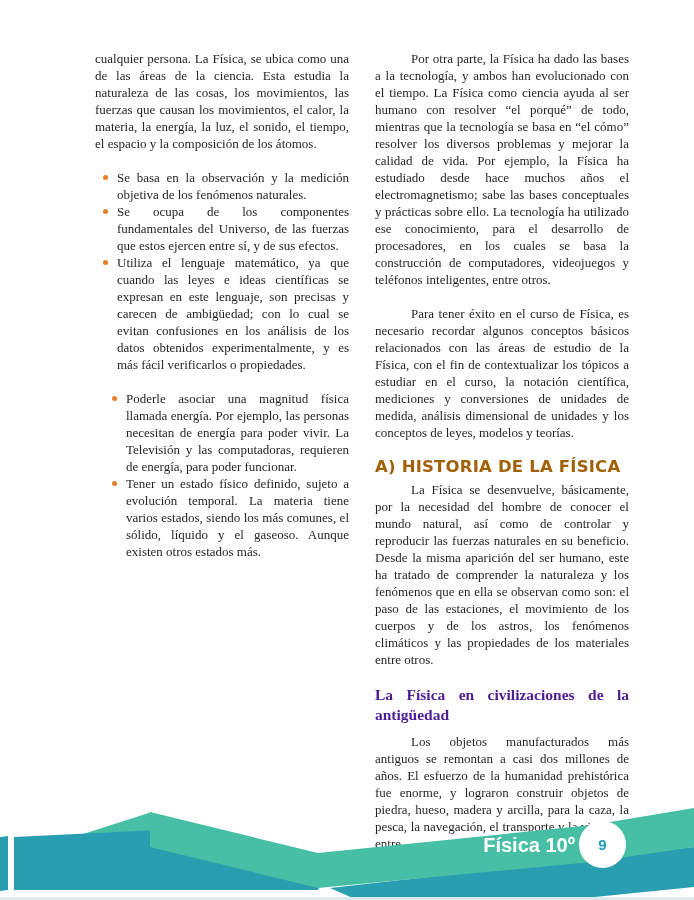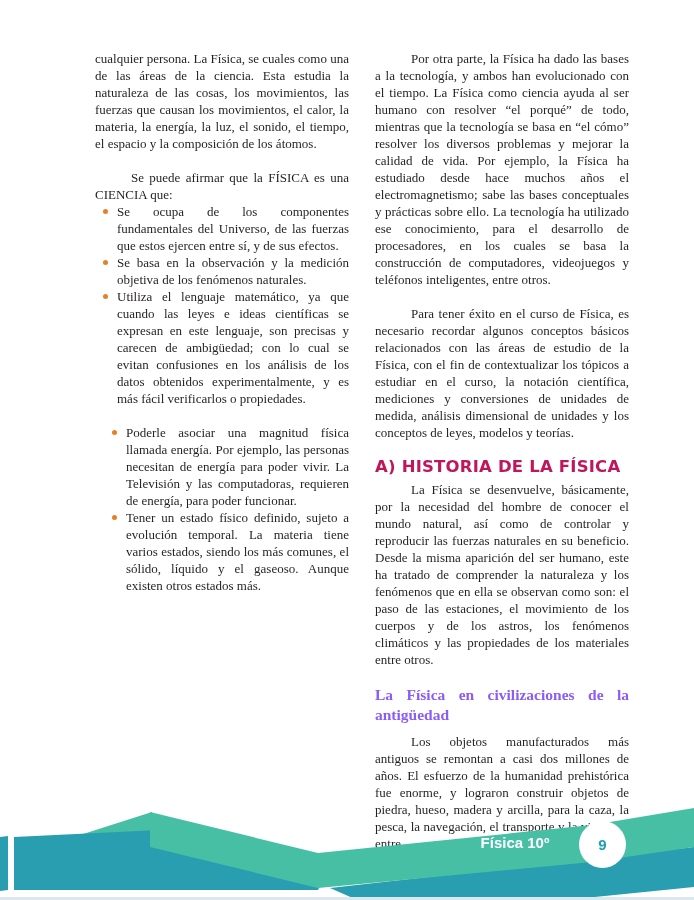--- a/index.html
+++ b/index.html
@@ -42,44 +42,44 @@
     width:5px;height:5px;
     border-radius:50%;
     background:#e87f26;
   }
   .heading-main{
     margin:14px 0 6px 0;
     font-family:"DejaVu Sans", sans-serif;
     font-weight:700;
     font-size:16.5px;
     letter-spacing:0.2px;
-    color:#be185d;
+    color:#a16207;
     text-align:left;
   }
   .heading-sub{
     margin:4px 0 8px 0;
     font-weight:700;
     font-size:15.5px;
     line-height:20px;
-    color:#8b5cf6;
+    color:#4c1d95;
     text-align:justify;
   }
   .footer-art{
     position:absolute;
     left:0;top:800px;
     width:694px;height:100px;
   }
   .footer-label{
     position:absolute;
     left:455px;top:834px;
     width:120px;
-    text-align:center;
+    text-align:right;
     font-family:"Liberation Sans", sans-serif;
     font-weight:700;
-    font-size:15px;
+    font-size:20px;
     color:#ffffff;
   }
   .page-circle{
     position:absolute;
     left:579px;top:821px;
     width:47px;height:47px;
     border-radius:50%;
     background:#ffffff;
     display:flex;align-items:center;justify-content:center;
     font-family:"Liberation Sans", sans-serif;
@@ -87,25 +87,24 @@
     font-size:15px;
     color:#1b9fb2;
   }
 </style>
 </head>
 <body>
 
 <div class="page">
 
   <div class="col col-left">
-    <p>cualquier persona. La Física, se cuales como una de las áreas de la ciencia. Esta estudia la naturaleza de las cosas, los movimientos, las fuerzas que causan los movimientos, el calor, la materia, la energía, la luz, el sonido, el tiempo, el espacio y la composición de los átomos.</p>
-    <p class="indent no-bottom">Se puede afirmar que la FÍSICA es una CIENCIA que:</p>
+    <p>cualquier persona. La Física, se ubica como una de las áreas de la ciencia. Esta estudia la naturaleza de las cosas, los movimientos, las fuerzas que causan los movimientos, el calor, la materia, la energía, la luz, el sonido, el tiempo, el espacio y la composición de los átomos.</p>
     <ul class="bullets">
+        <li>Se basa en la observación y la medición objetiva de los fenómenos naturales.</li>
         <li>Se ocupa de los componentes fundamentales del Universo, de las fuerzas que estos ejercen entre sí, y de sus efectos.</li>
-        <li>Se basa en la observación y la medición objetiva de los fenómenos naturales.</li>
         <li>Utiliza el lenguaje matemático, ya que cuando las leyes e ideas científicas se expresan en este lenguaje, son precisas y carecen de ambigüedad; con lo cual se evitan confusiones en los análisis de los datos obtenidos experimentalmente, y es más fácil verificarlos o propiedades.</li>
       </ul>
     <ul class="bullets indent-more">
         <li>Poderle asociar una magnitud física llamada energía. Por ejemplo, las personas necesitan de energía para poder vivir. La Televisión y las computadoras, requieren de energía, para poder funcionar.</li>
         <li>Tener un estado físico definido, sujeto a evolución temporal. La materia tiene varios estados, siendo los más comunes, el sólido, líquido y el gaseoso. Aunque existen otros estados más.</li>
       </ul>
   </div>
 
   <div class="col col-right">
     <p class="indent">Por otra parte, la Física ha dado las bases a la tecnología, y ambos han evolucionado con el tiempo. La Física como ciencia ayuda al ser humano con resolver “el porqué” de todo, mientras que la tecnología se basa en “el cómo” resolver los diversos problemas y mejorar la calidad de vida. Por ejemplo, la Física ha estudiado desde hace muchos años el electromagnetismo; sabe las bases conceptuales y prácticas sobre ello. La tecnología ha utilizado ese conocimiento, para el desarrollo de procesadores, en los cuales se basa la construcción de computadores, videojuegos y teléfonos inteligentes, entre otros.</p>

